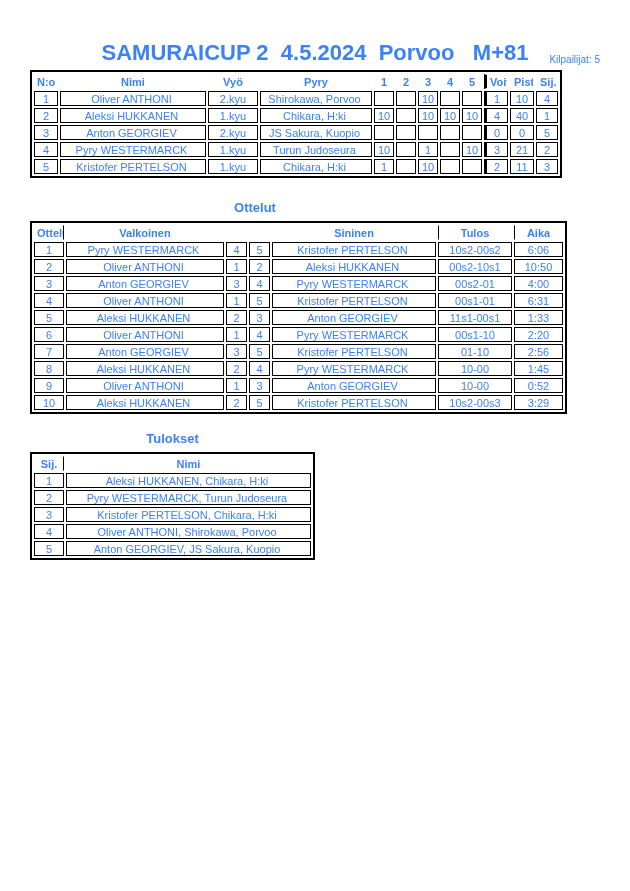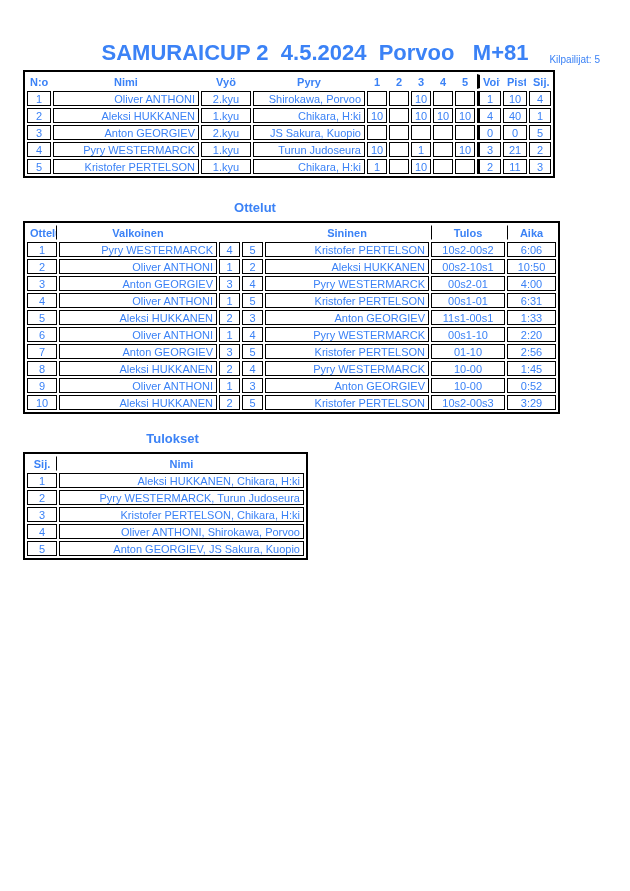--- a/index.html
+++ b/index.html
@@ -5,26 +5,26 @@
   html,body { margin:0; padding:0; background:#ffffff; }
   .page {
     position:relative; width:630px; height:891px; background:#ffffff; color:#3b82f6;
     font-family:"Liberation Sans", sans-serif; box-sizing:border-box; padding-top:41px; overflow:hidden;
   }
   .title { text-align:center; font-size:22px; line-height:24px; font-weight:bold; white-space:pre; }
   .sec-label { margin:3px 0 0 30px; width:450px; text-align:center; font-size:13px; line-height:16px; font-weight:bold; }
   .sec-label.ottelut { margin-top:22px; }
   .sec-label.tulokset { margin-top:17px; width:285px; }
   .count-label { position:absolute; top:54px; right:30px; font-size:10px; line-height:12px; }
-  table { border-collapse:separate; border-spacing:2px; border:2px solid #000; margin:5px 0 0 23px; table-layout:fixed; background:#fff; }
+  table { border-collapse:separate; border-spacing:2px; border:2px solid #000; margin:5px 0 0 30px; table-layout:fixed; background:#fff; }
   .t1 { width:532px; } .t2 { width:537px; } .t3 { width:285px; }
   td,th { box-sizing:border-box; height:15px; padding:0 3px; font-size:11px; line-height:12px;
           white-space:nowrap; overflow:hidden; border:1px solid #000; text-align:center; font-weight:normal; }
   th { border-color:transparent; font-weight:bold; }
-  .al { text-align:right; padding-left:0; }
+  .al { text-align:center; padding-left:0; }
   .alh { text-align:left; padding-left:2px; }
   th.sep-r { border-right-color:#000; }
   th.sep-l { border-left-color:#000; }
   .thick { border-left-width:3px; border-left-style:solid; border-left-color:#000; }
 </style>
 </head>
 <body>
 
 <div class="page">
 

